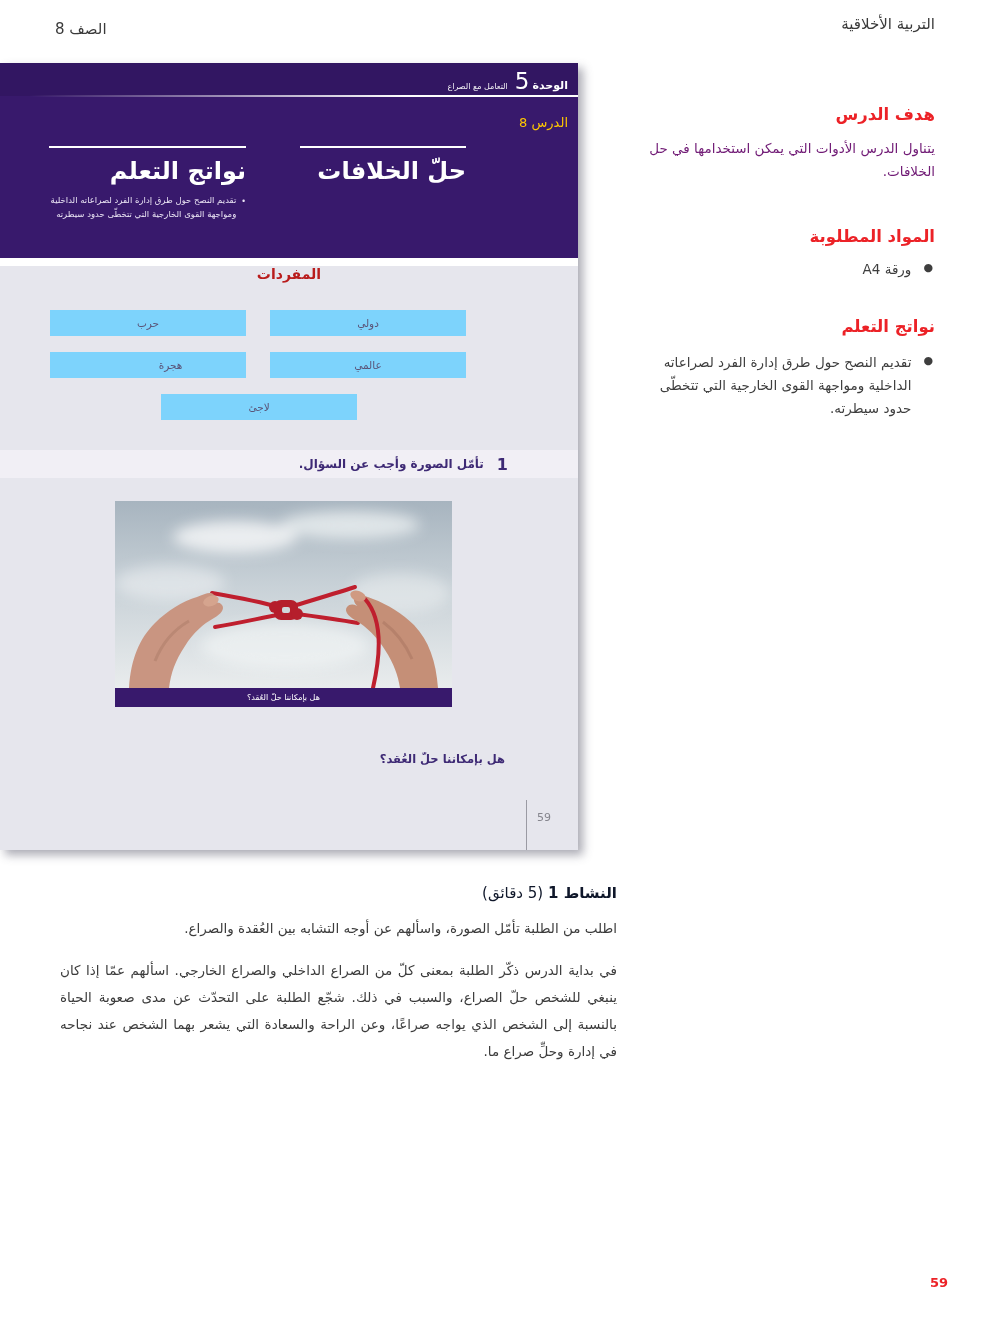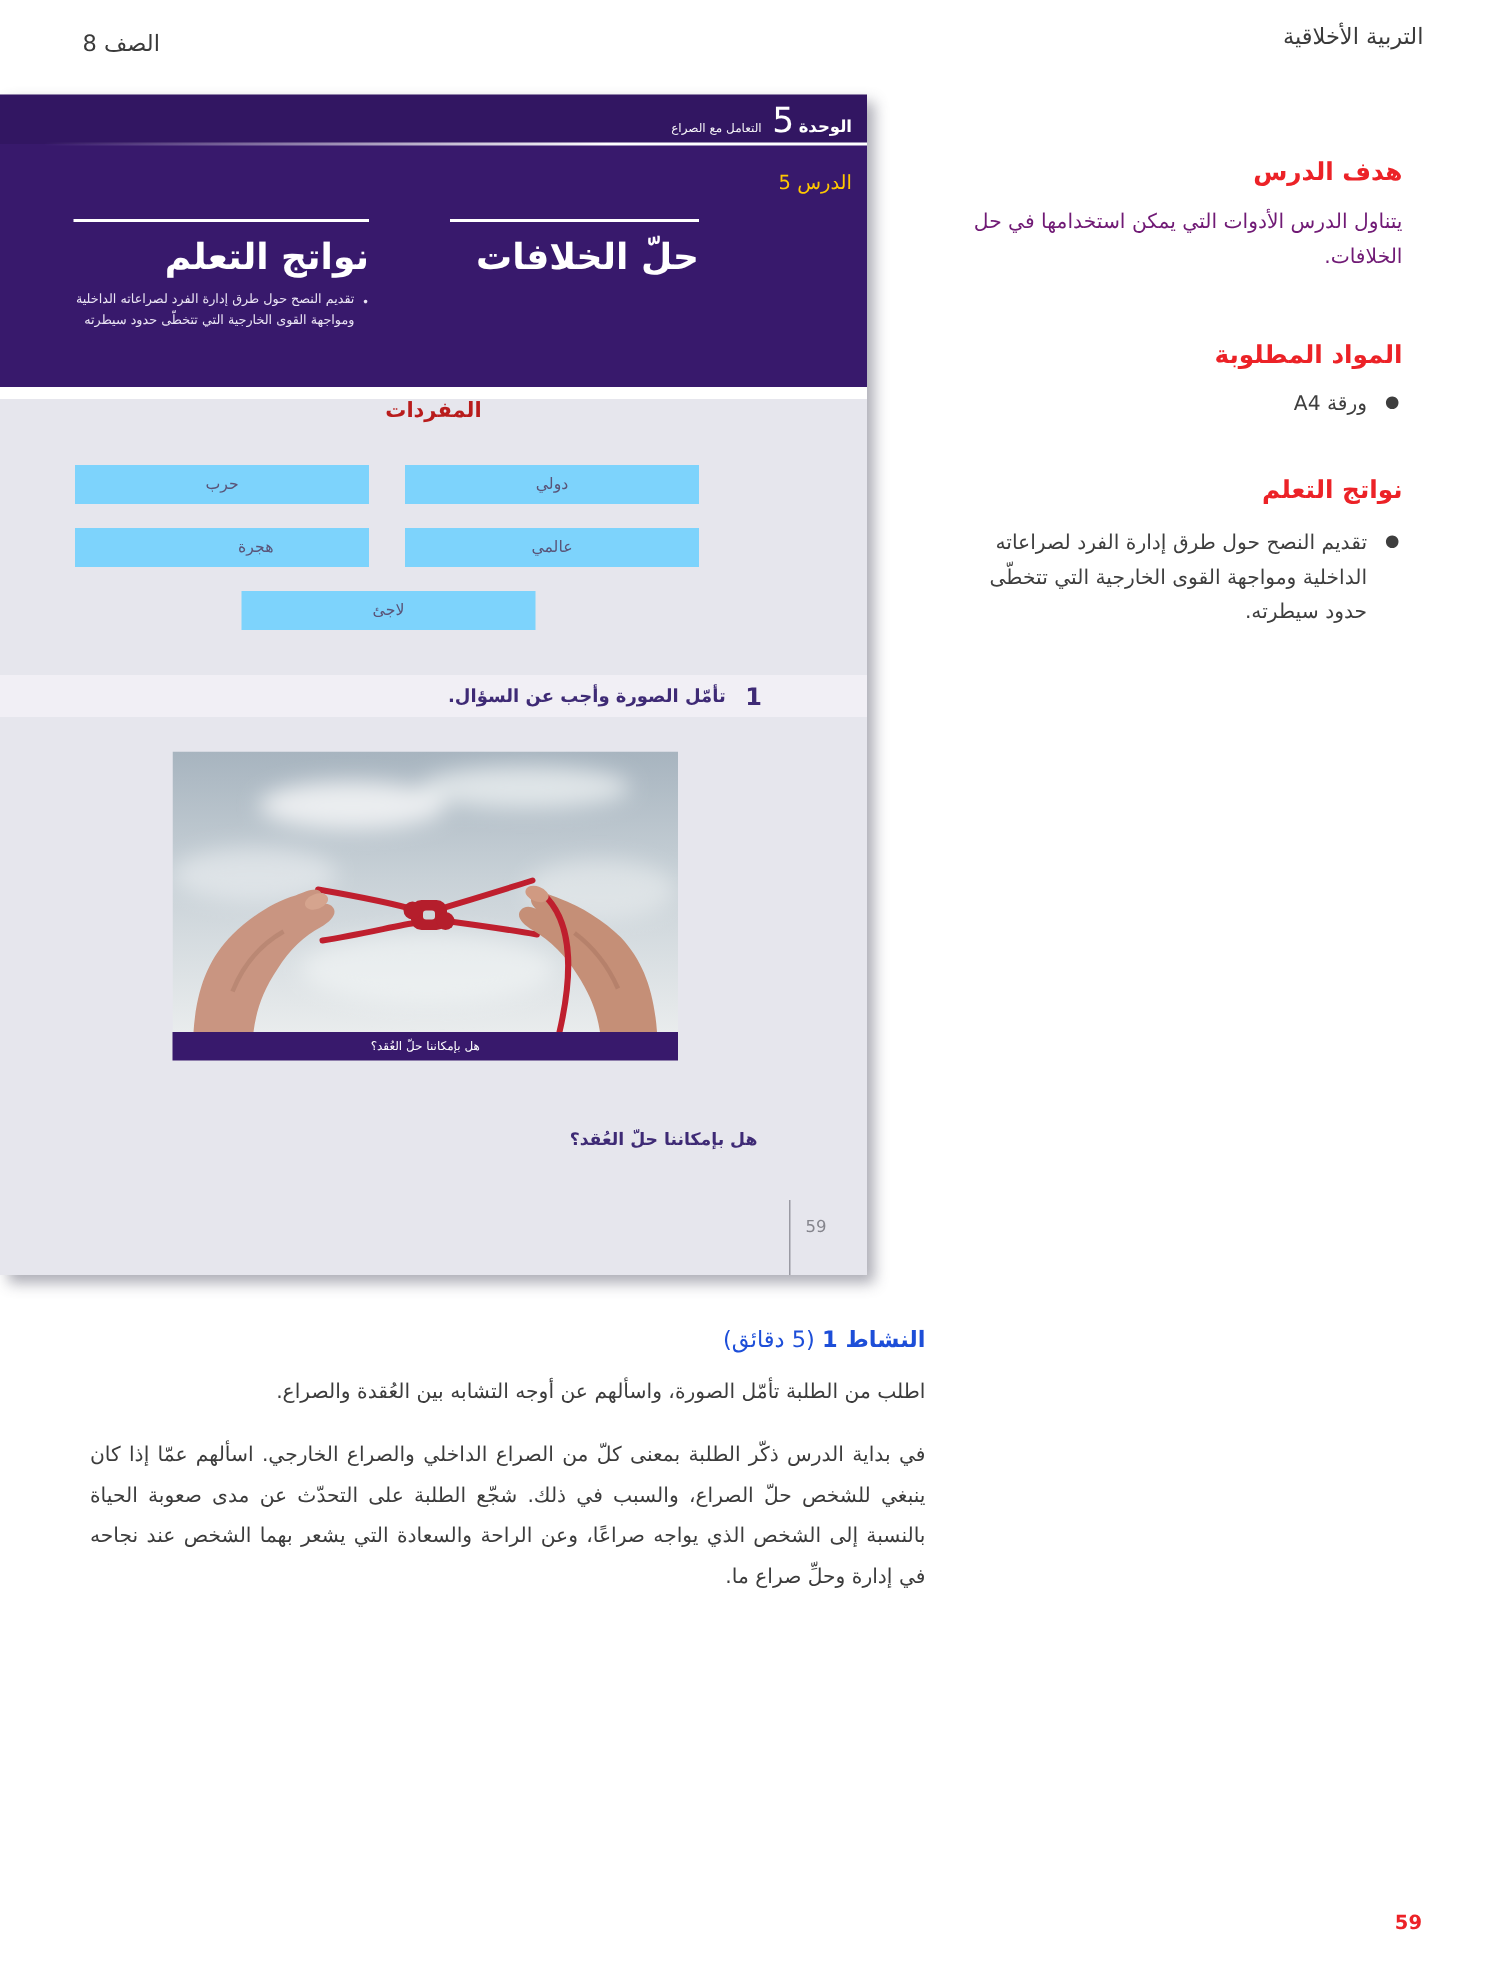--- a/index.html
+++ b/index.html
@@ -2,21 +2,21 @@
 <html lang="ar"><head>
 <meta charset="utf-8">
 <style>
   * { margin:0; padding:0; box-sizing:border-box; }
   html,body { background:#ffffff; }
   body { width:992px; height:1323px; font-family:"DejaVu Sans", sans-serif; }
   .canvas { position:relative; width:992px; height:1323px; background:#ffffff; overflow:hidden; }
 
   
   .run-head { position:absolute; font-size:15px; color:#3a3a3a; direction:rtl; }
-  .run-head.right { top:15px; right:43px; }
+  .run-head.right { top:15px; right:57px; }
   .run-head.left  { top:20px; left:55px; }
 
   
   .student-page { position:absolute; top:63px; left:0; width:578px; height:787px;
                   background:#ffffff; box-shadow:5px 5px 9px rgba(70,70,90,.45); }
 
   .sp-header { position:absolute; top:0; left:0; width:100%; height:195px; background:#38196c; color:#fff; }
   .sp-unitstrip { position:absolute; top:0; left:0; width:100%; height:33px; background:rgba(0,0,10,.10); }
   .sp-unitbar { position:absolute; top:5px; right:10px; direction:rtl; display:flex; align-items:baseline; }
   .unit-label { font-size:11px; font-weight:bold; }
@@ -66,21 +66,21 @@
   .sb-body { position:absolute; right:0; width:298px; font-size:13.5px; color:#701a75;
              line-height:1.7; text-align:right; }
   .b-goal { top:32px; }
   .sb-item { position:absolute; right:2px; width:296px; display:flex; gap:12px;
              font-size:13.5px; color:#3e3e3e; line-height:1.7; }
   .i-mat { top:153px; } .i-out { top:246px; }
   .sb-item .dot { font-size:11px; line-height:1.9; }
 
   
   .activity-sec { position:absolute; top:884px; left:60px; width:557px; direction:rtl; text-align:right; }
-  .as-title { font-size:15px; color:#1d4ed8; margin-bottom:13px; }
+  .as-title { font-size:15px; color:#0f172a; margin-bottom:13px; }
   .as-title .bold { font-weight:bold; }
   .as-p { font-size:13.5px; color:#3c3c3c; line-height:27px; text-align:justify; text-align-last:right; }
   .as-p + .as-p { margin-top:15px; }
 
   
   .footer-num { position:absolute; top:1275px; right:44px; color:#ec2227; font-size:13px; font-weight:bold; }
 </style>
 </head>
 <body>
 
@@ -92,21 +92,21 @@
   <div class="student-page">
 
     <div class="sp-header">
       <div class="sp-unitstrip"></div>
       <div class="sp-unitbar">
         <span class="unit-label">الوحدة</span>
         <span class="unit-num">5</span>
         <span class="unit-sub">التعامل مع الصراع</span>
       </div>
       <div class="sp-gradline"></div>
-      <div class="sp-lesson">الدرس 5</div>
+      <div class="sp-lesson">الدرس 8</div>
 
       <div class="sp-col title-col">
         <div class="sp-h1">حلّ الخلافات</div>
       </div>
 
       <div class="sp-col outcomes-col">
         <div class="sp-h1">نواتج التعلم</div>
         <div class="sp-bullet">
           <span class="dot">•</span>
           <span>تقديم النصح حول طرق إدارة الفرد لصراعاته الداخلية ومواجهة القوى الخارجية التي تتخطّى حدود سيطرته</span>

